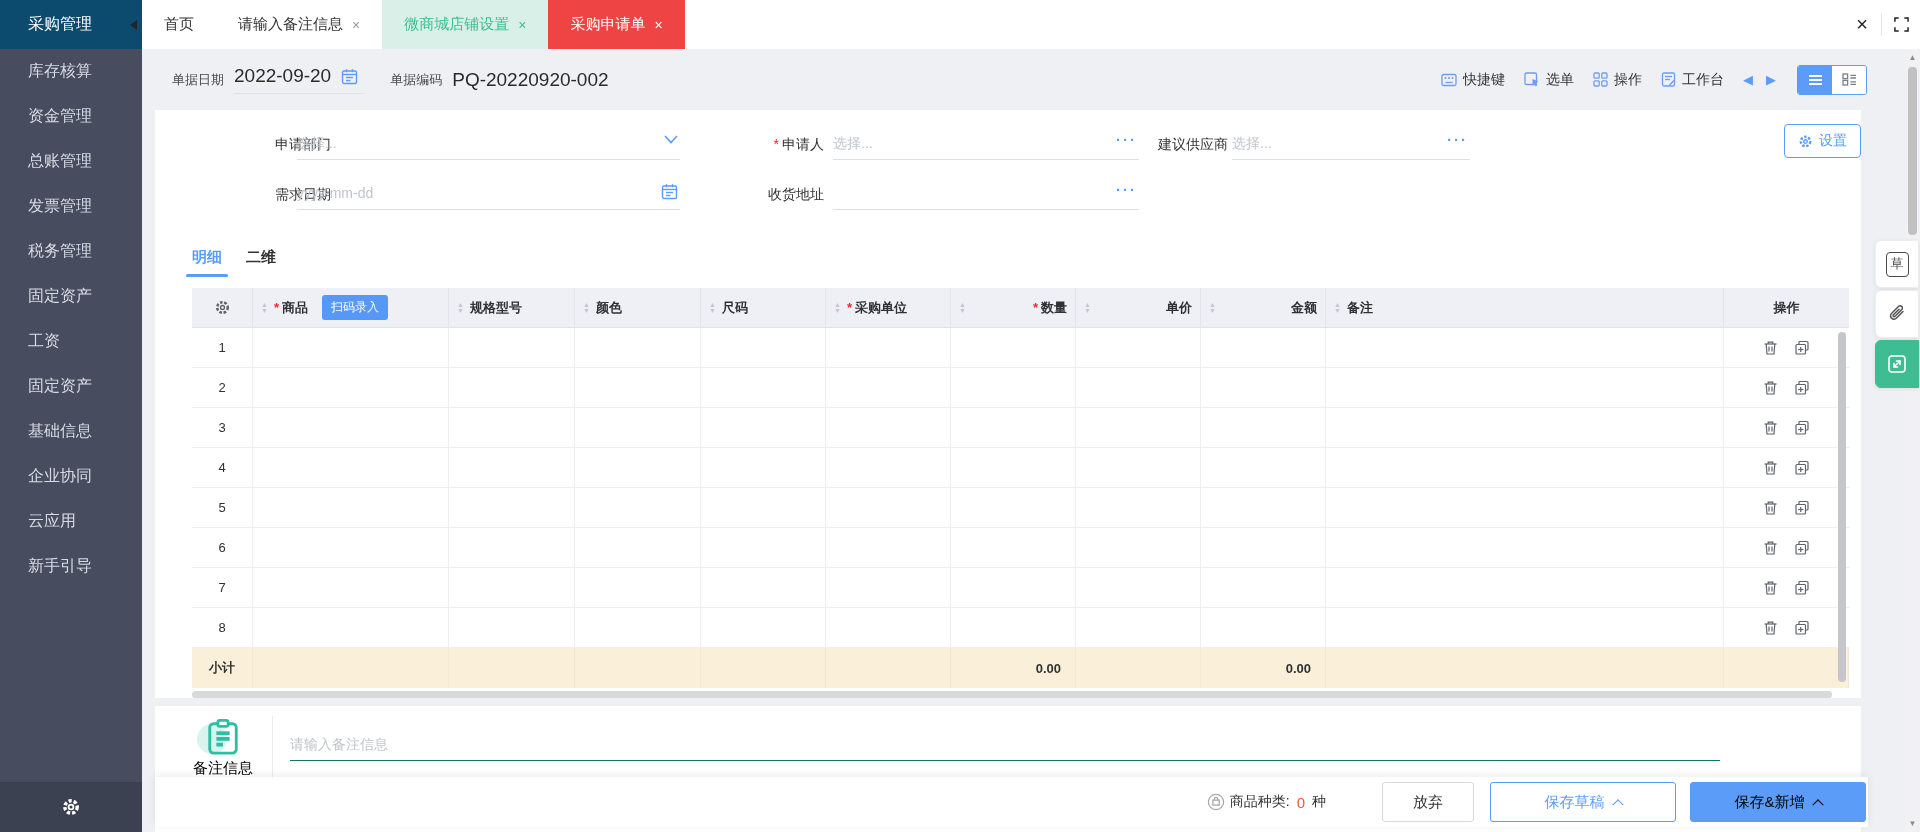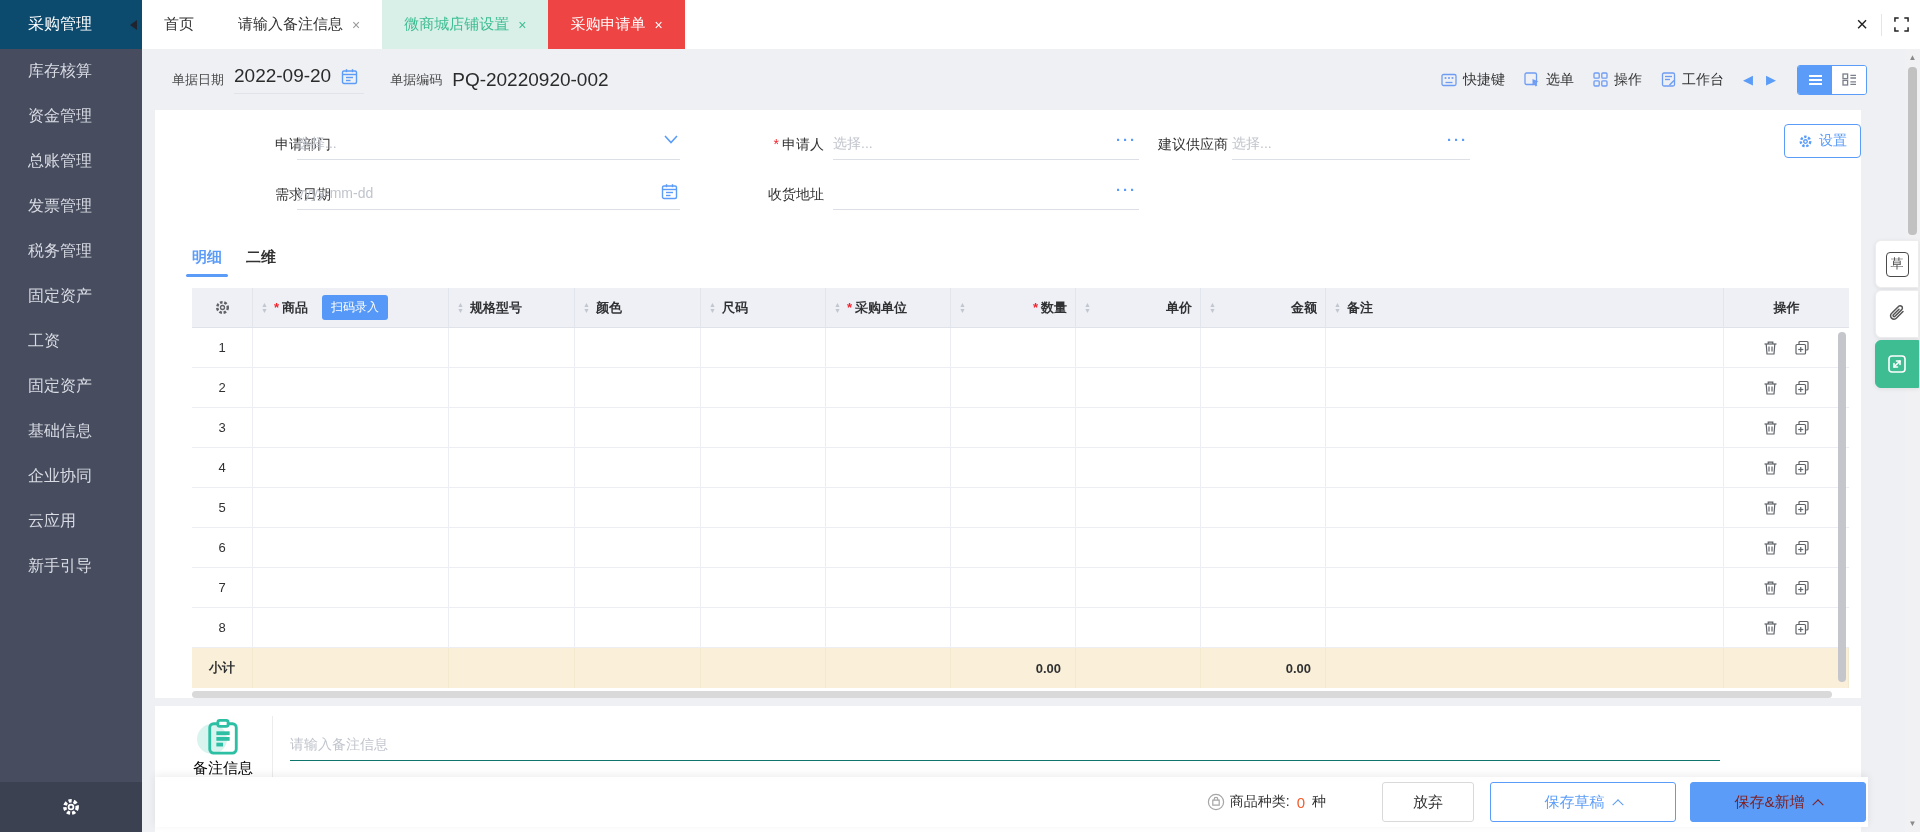--- a/index.html
+++ b/index.html
@@ -96,21 +96,21 @@
   .remark-field input { width:100%; height:32px; border:none; outline:none; font-size:14px; color:#333; font-family:inherit; background:transparent; }
   .remark-field input::placeholder { color:#c0c4cc; }
   
   .footer-bar { position:absolute; left:13px; right:52px; bottom:5px; height:50px; background:#fff; z-index:5;
       box-shadow:0 -2px 8px rgba(0,0,0,.07); display:flex; align-items:center; justify-content:flex-end; padding-right:2px; }
   .cat-group { display:flex; align-items:center; gap:5px; margin-right:56px; font-size:14px; color:#333; }
   .cat-count { color:#f25b2a; font-size:15px; padding:0 2px; }
   .btn { height:40px; display:flex; align-items:center; justify-content:center; border-radius:3px; font-size:15px; cursor:pointer; font-family:inherit; }
   .btn-discard { width:92px; background:#fff; border:1px solid #d9d9d9; color:#333; margin-right:16px; }
   .btn-draft { width:186px; background:#fff; border:1px solid #5b9cf8; color:#5b9cf8; margin-right:14px; }
-  .btn-savenew { width:176px; background:#5b9cf8; border:1px solid #5b9cf8; color:#7f1d1d; }
+  .btn-savenew { width:176px; background:#5b9cf8; border:1px solid #5b9cf8; color:#000000; }
   .chev-up { width:8px; height:8px; border-left:1.5px solid currentColor; border-top:1.5px solid currentColor; transform:rotate(45deg) translate(2px,2px); margin-left:9px; }
   
   .v-scroll { position:absolute; right:0; top:49px; bottom:0; width:15px; background:#f1f1f3; z-index:6; }
   .v-scroll .s-arrow { position:absolute; left:0; width:15px; text-align:center; font-size:8px; color:#8a8a8a; cursor:pointer; }
   .s-up { top:4px; } .s-down { bottom:4px; }
   .v-thumb { position:absolute; left:3px; top:18px; width:9px; height:168px; background:#c1c1c1; border-radius:4px; cursor:pointer; }
   .float-tools { position:absolute; right:1px; top:240px; width:44px; display:flex; flex-direction:column; gap:2px; z-index:7; }
   .ft-btn { height:48px; background:#fff; border:1px solid #ededed; border-radius:6px 0 0 6px; display:flex; align-items:center; justify-content:center; cursor:pointer; box-shadow:0 1px 4px rgba(0,0,0,.08); }
   .ft-green { background:#3ebd93; border-color:#3ebd93; }
   .draft-box { width:23px; height:25px; border:1.5px solid #4a4a4a; border-radius:4px; display:flex; align-items:center; justify-content:center; font-size:13px; color:#4a4a4a; }

